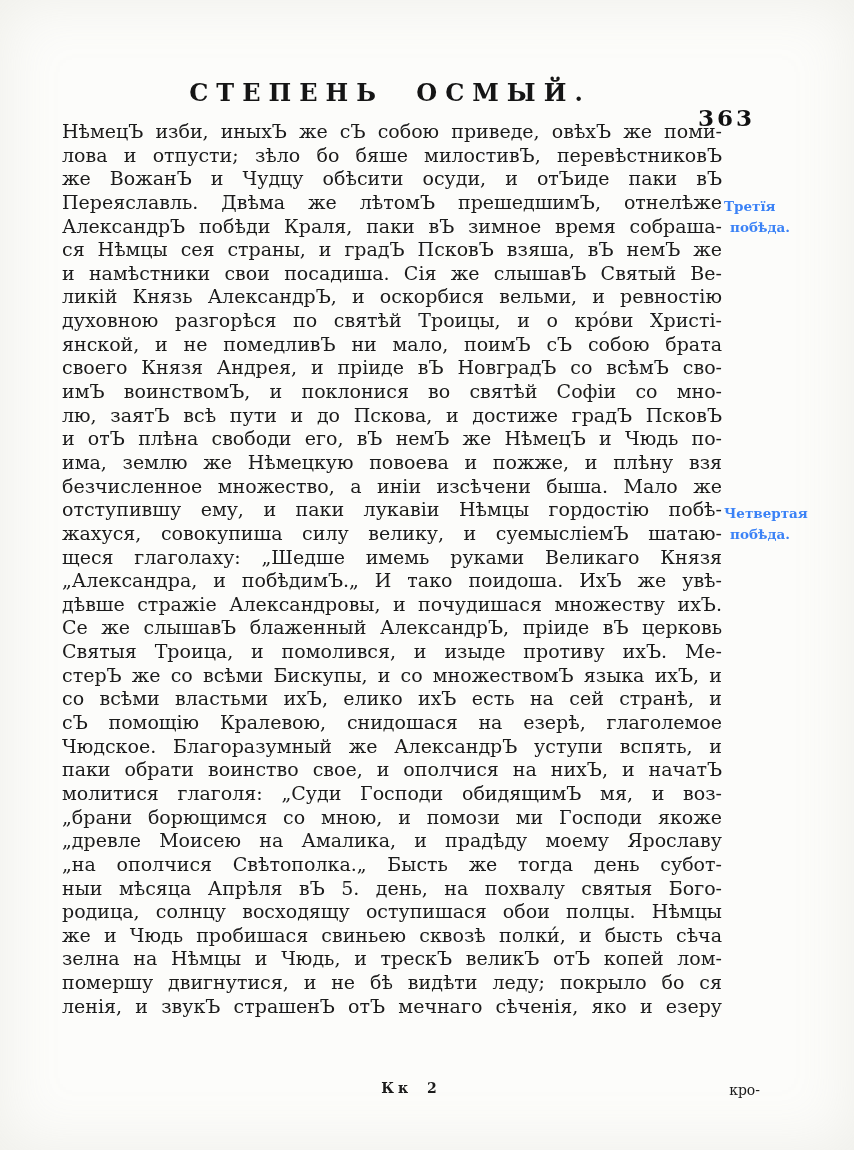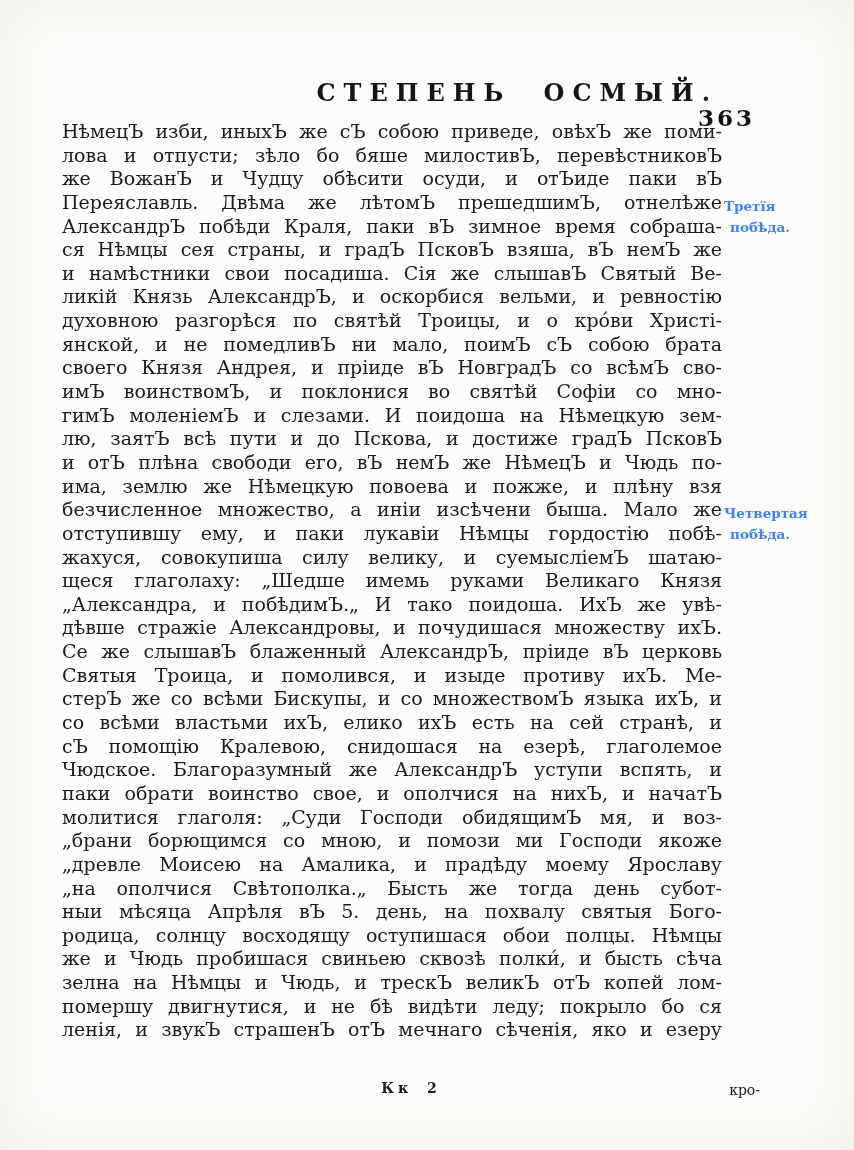--- a/index.html
+++ b/index.html
@@ -23,21 +23,21 @@
     position: absolute;
     top: 78px;
     left: 62px;
     width: 660px;
     height: 34px;
   }
   .running-title {
     position: absolute;
     left: 0;
     right: 4px;
-    text-align: right;
+    text-align: center;
     font-size: 24px;
     font-weight: 700;
     letter-spacing: 8px;
     word-spacing: 16px;
     white-space: nowrap;
     color: #151515;
   }
   .page-number {
     position: absolute;
     top: 80px;
@@ -117,21 +117,20 @@
       <div class="text-line">же ВожанЪ и Чудцу обѣсити осуди, и отЪиде паки вЪ</div>
       <div class="text-line">Переяславль. Двѣма же лѣтомЪ прешедшимЪ, отнелѣже</div>
       <div class="text-line">АлександрЪ побѣди Краля, паки вЪ зимное время собраша-</div>
       <div class="text-line">ся Нѣмцы сея страны, и градЪ ПсковЪ взяша, вЪ немЪ же</div>
       <div class="text-line">и намѣстники свои посадиша. Сія же слышавЪ Святый Ве-</div>
       <div class="text-line">ликій Князь АлександрЪ, и оскорбися вельми, и ревностію</div>
       <div class="text-line">духовною разгорѣся по святѣй Троицы, и о кро́ви Христі-</div>
       <div class="text-line">янской, и не помедливЪ ни мало, поимЪ сЪ собою брата</div>
       <div class="text-line">своего Князя Андрея, и пріиде вЪ НовградЪ со всѣмЪ сво-</div>
       <div class="text-line">имЪ воинствомЪ, и поклонися во святѣй Софіи со мно-</div>
-      <div class="text-line">гимЪ моленіемЪ и слезами. И поидоша на Нѣмецкую зем-</div>
       <div class="text-line">лю, заятЪ всѣ пути и до Пскова, и достиже градЪ ПсковЪ</div>
       <div class="text-line">и отЪ плѣна свободи его, вЪ немЪ же НѣмецЪ и Чюдь по-</div>
       <div class="text-line">има, землю же Нѣмецкую повоева и пожже, и плѣну взя</div>
       <div class="text-line">безчисленное множество, а иніи изсѣчени быша. Мало же</div>
       <div class="text-line">отступившу ему, и паки лукавіи Нѣмцы гордостію побѣ-</div>
       <div class="text-line">жахуся, совокупиша силу велику, и суемысліемЪ шатаю-</div>
       <div class="text-line">щеся глаголаху: „Шедше имемь руками Великаго Князя</div>
       <div class="text-line">„Александра, и побѣдимЪ.„ И тако поидоша. ИхЪ же увѣ-</div>
       <div class="text-line">дѣвше стражіе Александровы, и почудишася множеству ихЪ.</div>
       <div class="text-line">Се же слышавЪ блаженный АлександрЪ, пріиде вЪ церковь</div>

